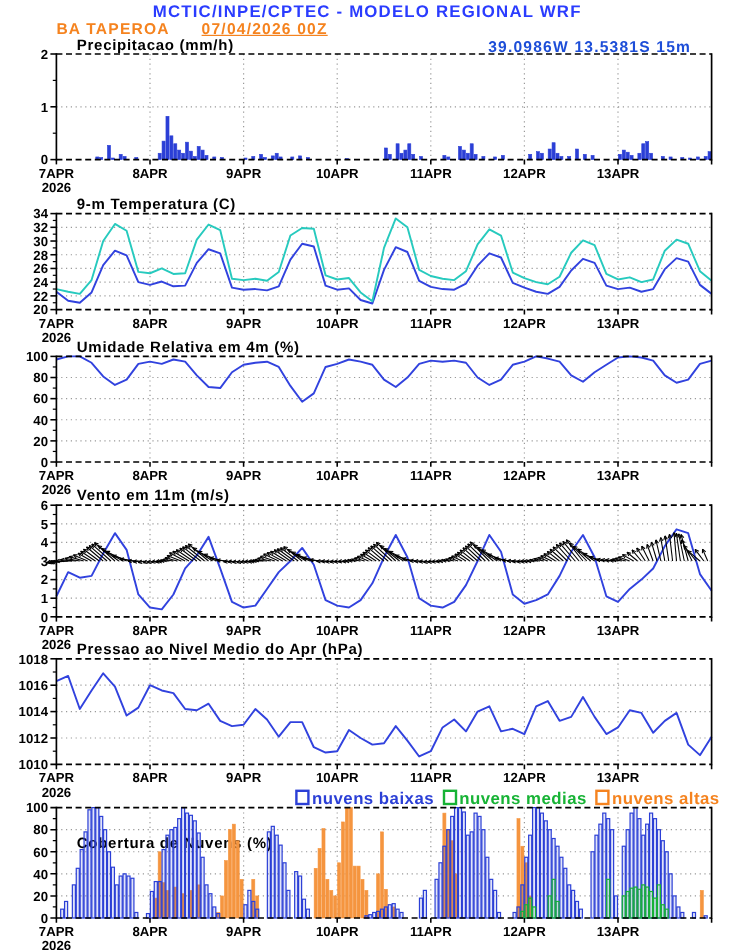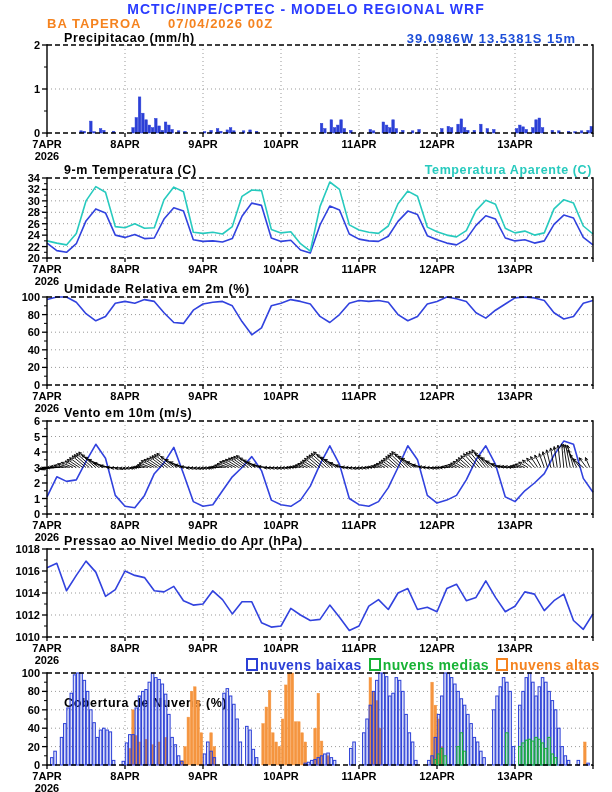--- a/index.html
+++ b/index.html
@@ -2,21 +2,21 @@
 <html><head>
 <meta charset="utf-8">
 <style>
   html,body{margin:0;padding:0;background:#ffffff;}
   #stage{position:relative;width:612px;height:792px;background:#fff;overflow:hidden;
          font-family:"Liberation Sans",sans-serif;font-weight:bold;}
   .hdr1{position:absolute;top:1px;left:0;width:612px;text-align:center;
         font-size:14px;letter-spacing:1px;color:#2a3cff;}
   .hdr2{position:absolute;top:16px;font-size:13px;letter-spacing:1px;color:#f5831f;}
   .station{left:35px;padding-left:12px;}
-  .run{left:168px;}
+  .run{left:168px;text-decoration:underline;}
   .loc{position:absolute;top:31px;right:36px;font-size:13px;letter-spacing:1px;color:#1d4ed8;}
   .ptitle{position:absolute;left:64px;font-size:12.5px;letter-spacing:0.6px;color:#000;white-space:nowrap;}
   .t1{top:31px;} .t2{top:163px;} .t3{top:282px;} .t4{top:406px;} .t5{top:534px;} .t6{top:696px;text-align:right;}
   .rtitle{position:absolute;right:20px;top:163px;font-size:12.5px;letter-spacing:0.6px;color:#27cabe;white-space:nowrap;}
   .legend{position:absolute;left:246px;top:657px;font-size:14px;letter-spacing:0.4px;white-space:nowrap;}
   .legend .item{margin-right:7px;}
   .lbox{display:inline-block;width:8px;height:9px;border:2px solid #000;vertical-align:-1px;margin-right:2px;background:#fff;}
   .lb-blue{border-color:#2b3fd6;} .lb-green{border-color:#17b335;} .lb-orange{border-color:#f5831f;}
   .lt-blue{color:#2b3fd6;} .lt-green{color:#17b335;} .lt-orange{color:#f5831f;}
   svg text{font-family:"Liberation Sans",sans-serif;font-weight:bold;fill:#000;}
@@ -25,23 +25,22 @@
 <body>
 
 <div id="stage">
   <div class="hdr1">MCTIC/INPE/CPTEC - MODELO REGIONAL WRF</div>
   <div class="hdr2 station">BA TAPEROA</div>
   <div class="hdr2 run">07/04/2026 00Z</div>
   <div class="loc">39.0986W 13.5381S 15m</div>
 
   <div class="ptitle t1">Precipitacao (mm/h)</div>
   <div class="ptitle t2">9-m Temperatura (C)</div>
-  <div class="rtitle">Temperatura Aparente (C)</div>
-  <div class="ptitle t3">Umidade Relativa em 2m (%)</div>
-  <div class="ptitle t4">Vento em 10m (m/s)</div>
+  <div class="ptitle t3">Umidade Relativa em 4m (%)</div>
+  <div class="ptitle t4">Vento em 11m (m/s)</div>
   <div class="ptitle t5">Pressao ao Nivel Medio do Apr (hPa)</div>
   <div class="ptitle t6">Cobertura de Nuvens (%)</div>
 
   <div class="legend"><span class="item lt-blue"><span class="lbox lb-blue"></span><span>nuvens baixas</span></span><span class="item lt-green"><span class="lbox lb-green"></span><span>nuvens medias</span></span><span class="item lt-orange"><span class="lbox lb-orange"></span><span>nuvens altas</span></span></div>
 
   <svg id="canvas" width="612" height="792" viewBox="0 0 612 792" style="position:absolute;left:0;top:0;">
       <line x1="125" y1="45" x2="125" y2="133" stroke="#999999" stroke-width="1" stroke-dasharray="1 3"></line>
       <line x1="203" y1="45" x2="203" y2="133" stroke="#999999" stroke-width="1" stroke-dasharray="1 3"></line>
       <line x1="281" y1="45" x2="281" y2="133" stroke="#999999" stroke-width="1" stroke-dasharray="1 3"></line>
       <line x1="359" y1="45" x2="359" y2="133" stroke="#999999" stroke-width="1" stroke-dasharray="1 3"></line>

